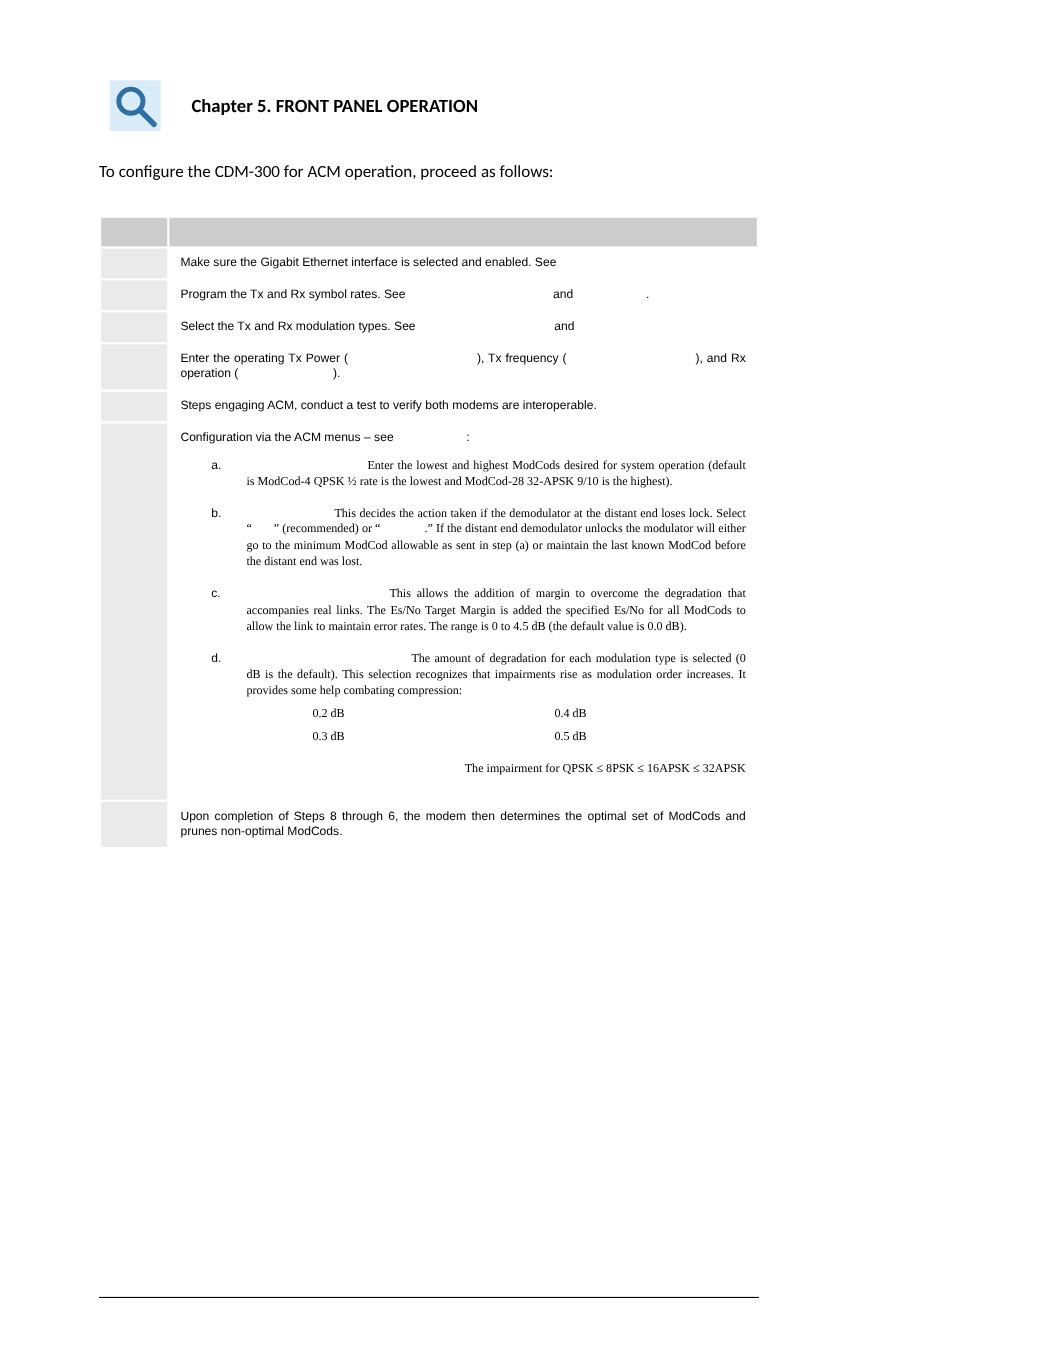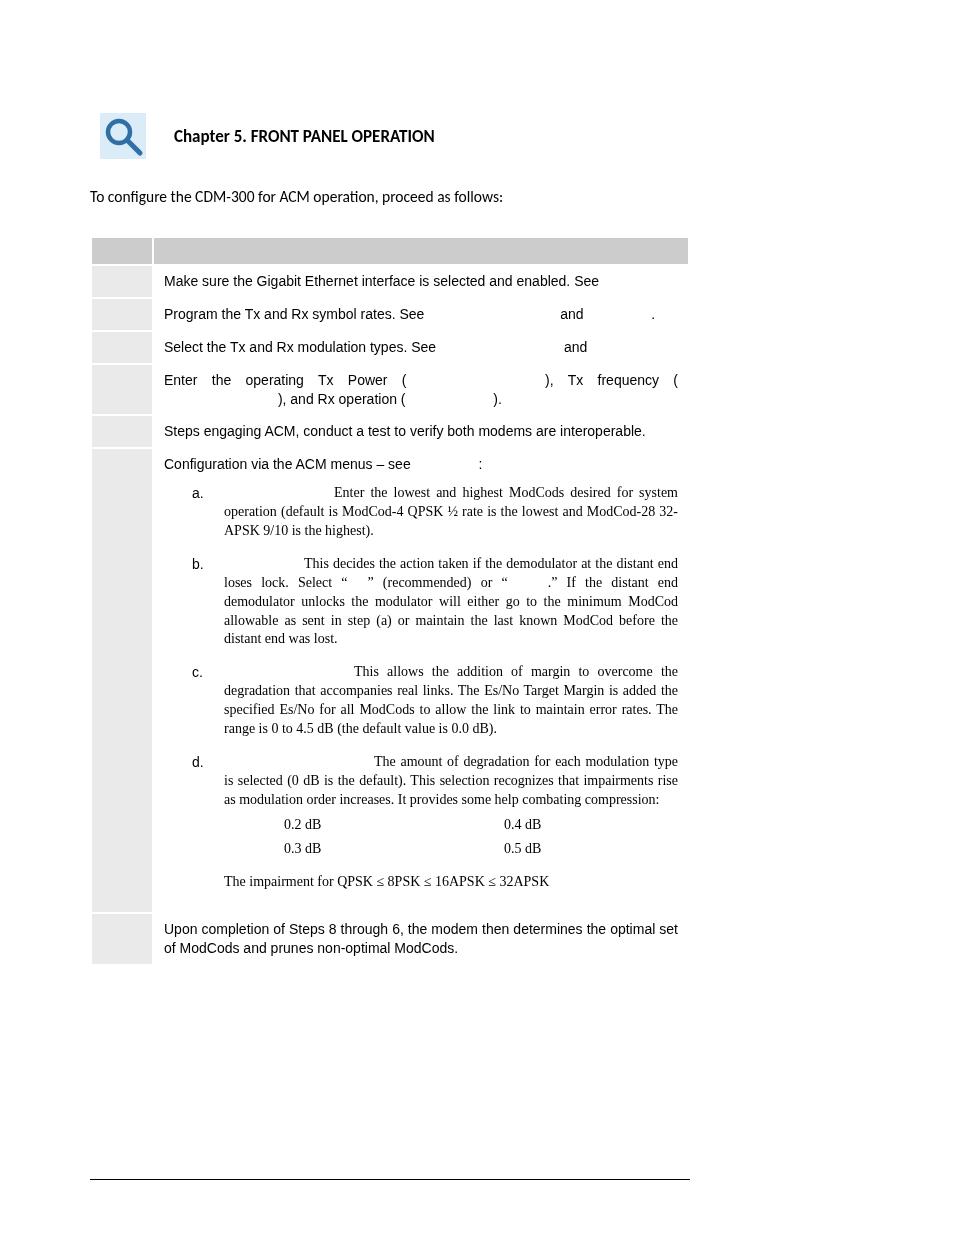--- a/index.html
+++ b/index.html
@@ -7,21 +7,21 @@
     padding: 0;
     background: #fff;
     font-family: Arial, Helvetica, sans-serif;
     color: #000;
     font-size: 14px;
   }
   .page {
     width: 780px;
     min-height: 1235px;
     box-sizing: border-box;
-    padding: 113px 90px 30px 90px;
+    padding: 73px 90px 30px 90px;
     position: relative;
   }
 
   .chapter-row {
     display: flex;
     align-items: center;
     gap: 28px;
     margin-left: 10px;
     margin-bottom: 28px;
   }
@@ -43,21 +43,21 @@
 
   .intro {
     font-family: "Segoe UI", Calibri, Arial, sans-serif;
     font-size: 15.5px;
     margin-bottom: 30px;
   }
 
   table.steps {
     width: 100%;
     border-collapse: collapse;
-    font-size: 14px;
+    font-size: 11px;
   }
   table.steps th, table.steps td {
     border: 2px solid #fff;
     padding: 6px 10px 6px 10px;
     vertical-align: top;
   }
   table.steps thead th {
     background: #ccc;
     height: 18px;
     padding: 4px 8px;
@@ -90,21 +90,21 @@
 
   .db-row {
     display: flex;
     margin-left: 60px;
     margin-top: 6px;
   }
   .db-row .left { width: 220px; }
   .db-row .right { }
 
   .impairment {
-    text-align: left;
+    text-align: right;
     margin: 14px 0 0 0;
   }
 
   .footer-line {
     position: absolute;
     left: 90px;
     right: 90px;
     bottom: 55px;
     border-top: 1px solid #000;
   }

